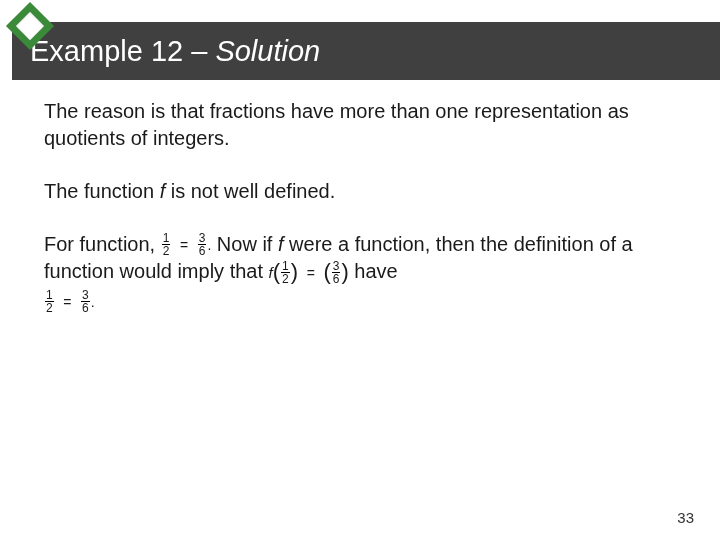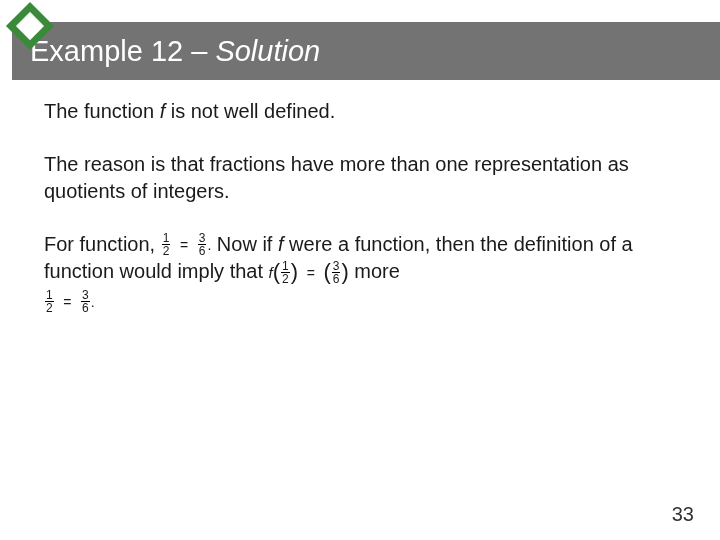--- a/index.html
+++ b/index.html
@@ -10,21 +10,21 @@
     font-family: Arial, Helvetica, sans-serif;
     position: relative;
     overflow: hidden;
   }
   .header-bar {
     position: absolute;
     top: 22px;
     left: 12px;
     right: 0;
     height: 58px;
-    background: #737373;
+    background: #404040;
     display: flex;
     align-items: center;
     padding-left: 18px;
   }
   .header-title {
     color: #ffffff;
     font-size: 29px;
     font-weight: 400;
   }
   .header-title .italic { font-style: italic; }
@@ -77,21 +77,21 @@
   }
   .frac .num { display: block; border-bottom: 1px solid #000; padding: 0 1px; }
   .frac .den { display: block; padding: 0 1px; }
   .matheq { font-size: 14px; vertical-align: middle; margin: 0 3px; }
   .func { font-style: italic; font-size: 15px; vertical-align: middle; }
   .paren { font-size: 22px; vertical-align: middle; position: relative; top: -1px; }
   .page-num {
     position: absolute;
     bottom: 14px;
     right: 26px;
-    font-size: 20px;
+    font-size: 15px;
     color: #333;
     margin-top: 23px;
   }
   .period { font-size: 14px; vertical-align: middle; }
 </style>
 </head>
 <body>
 
 <div class="header-bar">
   <div class="header-title">
@@ -100,45 +100,45 @@
 </div>
 
 <div class="diamond-wrap">
   <div class="diamond-outer"></div>
   <div class="diamond-inner"></div>
 </div>
 
 <div class="content">
 
   <div class="para">
-    <span>The function </span><span class="ital">f</span><span> is not well defined.</span>
+    <span>The reason is that fractions have more than one representation as quotients of integers.</span>
   </div>
 
   <div class="para">
-    <span>The reason is that fractions have more than one representation as quotients of integers.</span>
+    <span>The function </span><span class="ital">f</span><span> is not well defined.</span>
   </div>
 
   <div class="para">
     <span>For function, </span>
     <span class="frac">
       <span class="num">1</span>
       <span class="den">2</span>
     </span>
     <span class="matheq">=</span>
     <span class="frac">
       <span class="num">3</span>
       <span class="den">6</span>
     </span><span class="period">.</span>
     <span> Now if </span><span class="ital">f</span><span> were a function, then the definition of a function would imply that </span>
     <span>
       <span class="func">f</span><span class="paren">(</span><span class="frac"><span class="num">1</span><span class="den">2</span></span><span class="paren">)</span>
       <span class="matheq">=</span>
       <span class="paren">(</span><span class="frac"><span class="num">3</span><span class="den">6</span></span><span class="paren">)</span>
     </span>
-    <span> more</span>
+    <span> have</span>
     <br>
     <span class="frac">
       <span class="num">1</span>
       <span class="den">2</span>
     </span>
     <span class="matheq">=</span>
     <span class="frac">
       <span class="num">3</span>
       <span class="den">6</span>
     </span><span class="period">.</span>

